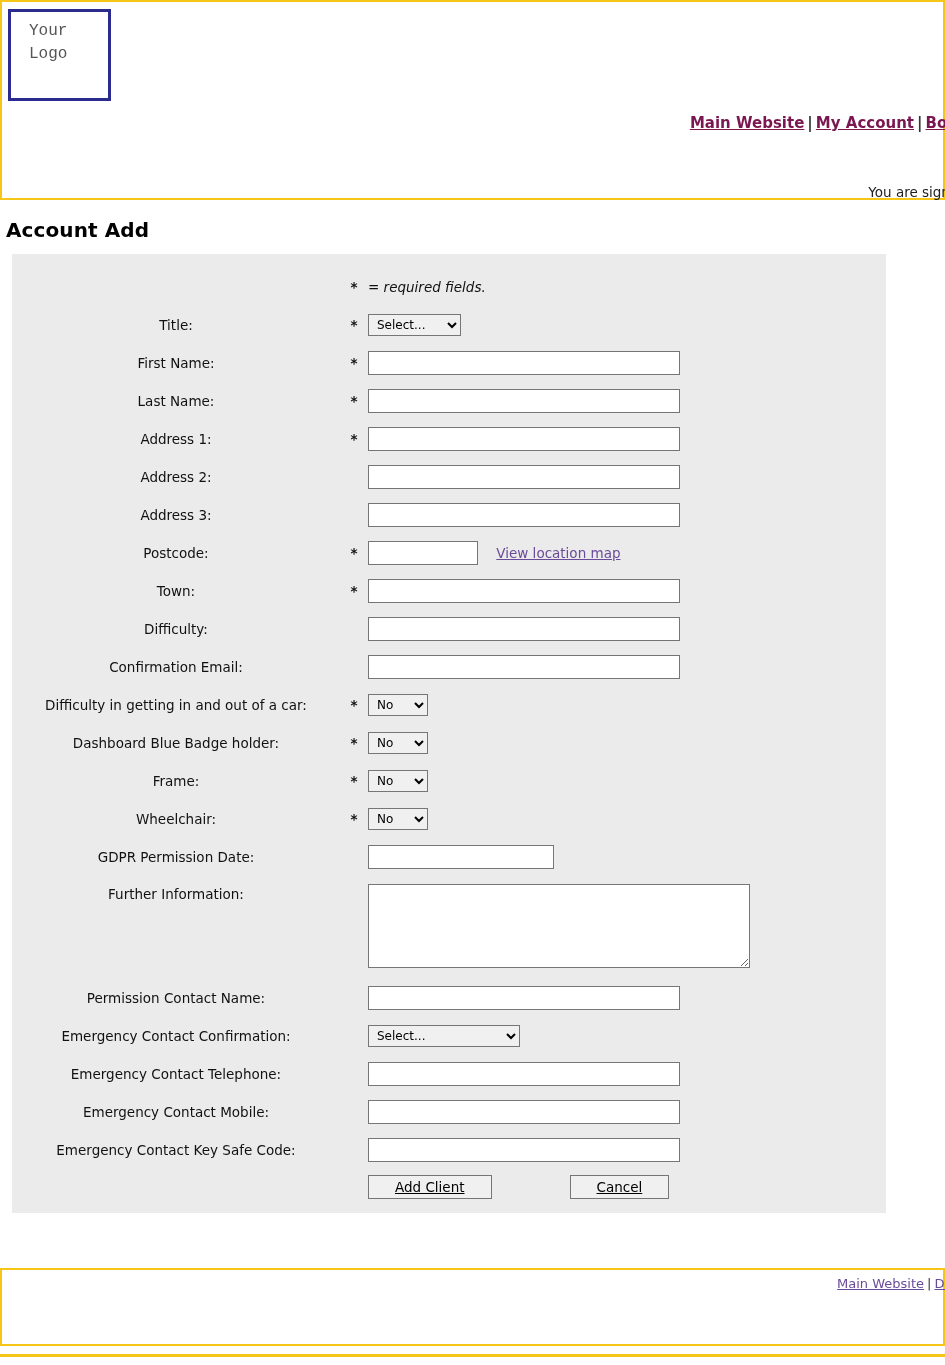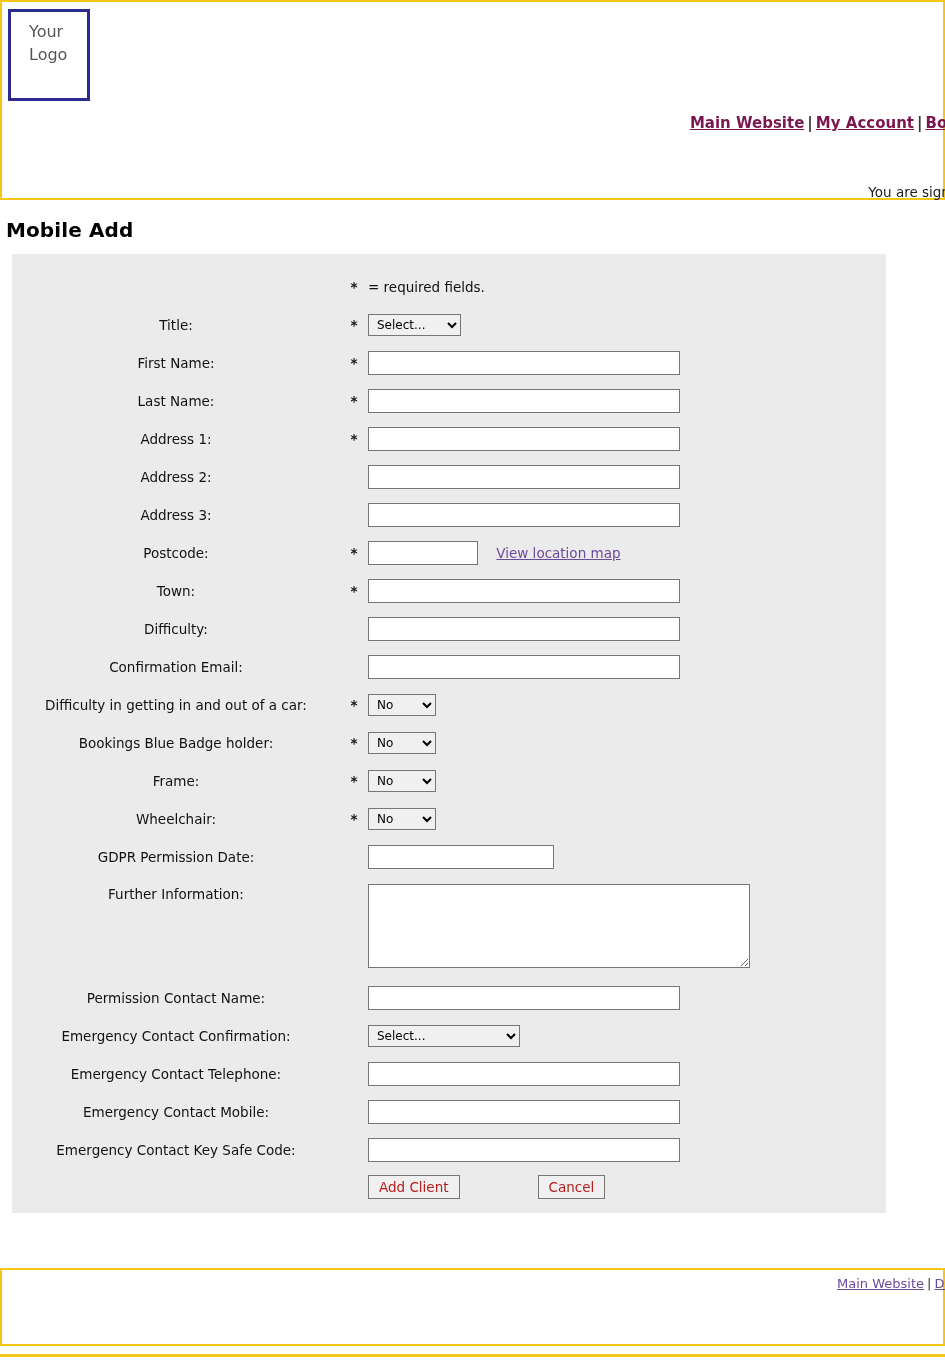--- a/index.html
+++ b/index.html
@@ -20,29 +20,30 @@
     border: 2px solid #f5c518;
     height: 200px;
     box-sizing: border-box;
     position: relative;
     background: #ffffff;
   }
   .logo-box {
     position: absolute;
     left: 6px;
     top: 7px;
-    width: 82px;
+    width: 103px;
     height: 92px;
     border: 3px solid #2b2b8f;
     background: #ffffff;
     box-sizing: border-box;
     padding: 8px 0 0 18px;
     color: #555555;
     font-size: 16px;
     line-height: 23px;
+    font-family: Liberation Mono, monospace;
   }
   .top-nav {
     position: absolute;
     right: -60px;
     top: 112px;
     font-size: 15px;
     font-weight: bold;
     color: #5a5a5a;
     white-space: nowrap;
   }
@@ -104,20 +105,21 @@
     font-weight: bold;
   }
   td.fld {
     padding-left: 4px;
   }
   tr.row td { height: 38px; }
 
   .note {
     font-size: 13.5px;
     color: #111111;
+    font-style: italic;
   }
 
   input.txt {
     width: 306px;
     height: 20px;
     border: 1px solid #767676;
     background: #ffffff;
     font-family: "DejaVu Sans", sans-serif;
     font-size: 13px;
     padding: 1px 2px;
@@ -131,21 +133,21 @@
   }
   select.sel {
     font-family: "DejaVu Sans", sans-serif;
     font-size: 12px;
     padding: 2px 4px;
     border: 1px solid #767676;
     background: #f0f0f0;
     color: #000000;
   }
   select.sel.title-sel { width: 93px; }
-  select.sel.yn { width: 68px; }
+  select.sel.yn { width: 60px; }
   select.sel.rel { width: 152px; }
 
   textarea.ta {
     width: 376px;
     height: 78px;
     border: 1px solid #767676;
     background: #ffffff;
     font-family: "DejaVu Sans", sans-serif;
     font-size: 13px;
     resize: both;
@@ -154,25 +156,26 @@
   a.maplink {
     font-size: 13.5px;
     color: #6a4b9a;
     text-decoration: underline;
     margin-left: 14px;
   }
 
   .btn {
     font-family: "DejaVu Sans", sans-serif;
     font-size: 13.5px;
-    padding: 3px 10px;
+    padding: 3px 26px;
     border: 1px solid #767676;
     background: #f0f0f0;
-    color: #b91c1c;
+    color: #000000;
     cursor: pointer;
+    text-decoration: underline;
   }
   .btn-wrap {
     display: flex;
     gap: 78px;
     padding-top: 6px;
   }
 
   
   .footer {
     position: absolute;
@@ -214,21 +217,21 @@
     <div>Logo</div>
   </div>
 
   <div class="top-nav">
     <a href="#">Main Website</a><span class="sep">|</span><a href="#">My Account</a><span class="sep">|</span><a href="#">Bookings</a>
   </div>
 
   <div class="signed-in">You are signed in as</div>
 </div>
 
-<div class="page-title">Mobile Add</div>
+<div class="page-title">Account Add</div>
 
 <div class="form-panel">
   <table class="form">
     <tbody>
       <tr class="row">
         <td class="lbl"></td>
         <td class="req">*</td>
         <td class="fld"><span class="note">= required fields.</span></td>
       </tr>
 
@@ -304,21 +307,21 @@
         <td class="lbl">Difficulty in getting in and out of a car:</td>
         <td class="req">*</td>
         <td class="fld">
           <select class="sel yn">
             <option>No</option>
           </select>
         </td>
       </tr>
 
       <tr class="row">
-        <td class="lbl">Bookings Blue Badge holder:</td>
+        <td class="lbl">Dashboard Blue Badge holder:</td>
         <td class="req">*</td>
         <td class="fld">
           <select class="sel yn">
             <option>No</option>
           </select>
         </td>
       </tr>
 
       <tr class="row">
         <td class="lbl">Frame:</td>

